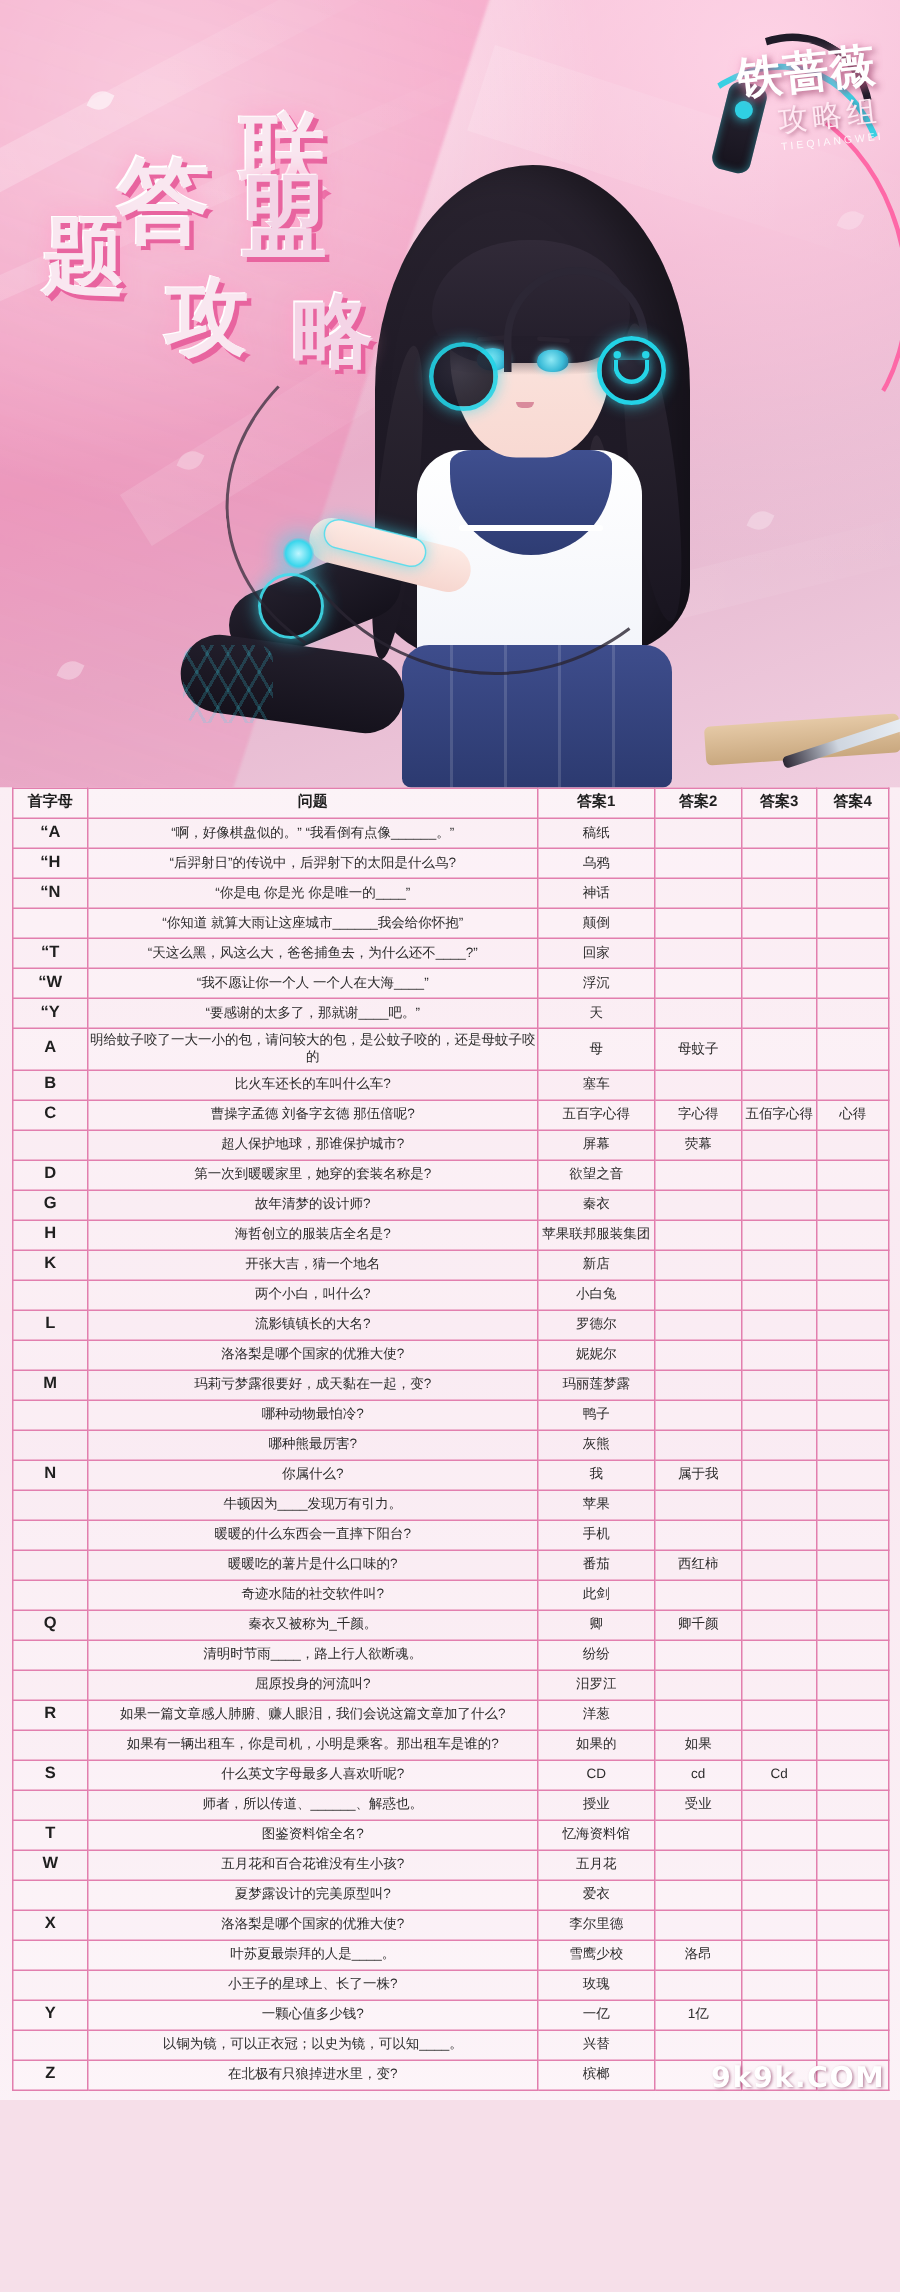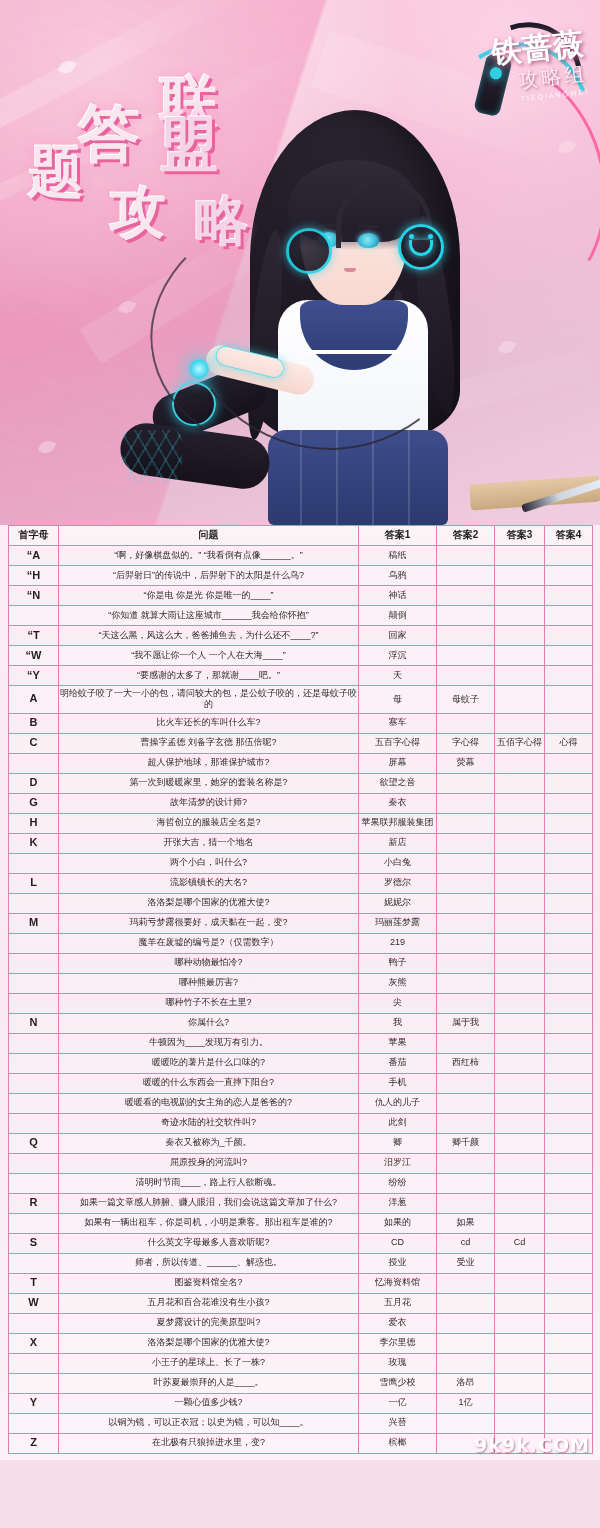--- a/index.html
+++ b/index.html
@@ -597,46 +597,30 @@
         <tr>
           <td class="letter">M</td>
           <td class="q">玛莉亏梦露很要好，成天黏在一起，变?</td>
           <td>玛丽莲梦露</td>
           <td></td>
           <td></td>
           <td></td>
         </tr>
         <tr>
           <td class="letter"></td>
-          <td class="q">魔羊在废墟的编号是?（仅需数字）</td>
-          <td>219</td>
-          <td></td>
-          <td></td>
-          <td></td>
-        </tr>
-        <tr>
-          <td class="letter"></td>
           <td class="q">哪种动物最怕冷?</td>
           <td>鸭子</td>
           <td></td>
           <td></td>
           <td></td>
         </tr>
         <tr>
           <td class="letter"></td>
           <td class="q">哪种熊最厉害?</td>
           <td>灰熊</td>
-          <td></td>
-          <td></td>
-          <td></td>
-        </tr>
-        <tr>
-          <td class="letter"></td>
-          <td class="q">哪种竹子不长在土里?</td>
-          <td>尖</td>
           <td></td>
           <td></td>
           <td></td>
         </tr>
         <tr>
           <td class="letter">N</td>
           <td class="q">你属什么?</td>
           <td>我</td>
           <td>属于我</td>
           <td></td>
@@ -645,39 +629,31 @@
         <tr>
           <td class="letter"></td>
           <td class="q">牛顿因为____发现万有引力。</td>
           <td>苹果</td>
           <td></td>
           <td></td>
           <td></td>
         </tr>
         <tr>
           <td class="letter"></td>
+          <td class="q">暖暖的什么东西会一直摔下阳台?</td>
+          <td>手机</td>
+          <td></td>
+          <td></td>
+          <td></td>
+        </tr>
+        <tr>
+          <td class="letter"></td>
           <td class="q">暖暖吃的薯片是什么口味的?</td>
           <td>番茄</td>
           <td>西红柿</td>
-          <td></td>
-          <td></td>
-        </tr>
-        <tr>
-          <td class="letter"></td>
-          <td class="q">暖暖的什么东西会一直摔下阳台?</td>
-          <td>手机</td>
-          <td></td>
-          <td></td>
-          <td></td>
-        </tr>
-        <tr>
-          <td class="letter"></td>
-          <td class="q">暖暖看的电视剧的女主角的恋人是爸爸的?</td>
-          <td>仇人的儿子</td>
-          <td></td>
           <td></td>
           <td></td>
         </tr>
         <tr>
           <td class="letter"></td>
           <td class="q">奇迹水陆的社交软件叫?</td>
           <td>此剑</td>
           <td></td>
           <td></td>
           <td></td>
@@ -685,30 +661,30 @@
         <tr>
           <td class="letter">Q</td>
           <td class="q">秦衣又被称为_千颜。</td>
           <td>卿</td>
           <td>卿千颜</td>
           <td></td>
           <td></td>
         </tr>
         <tr>
           <td class="letter"></td>
+          <td class="q">清明时节雨____，路上行人欲断魂。</td>
+          <td>纷纷</td>
+          <td></td>
+          <td></td>
+          <td></td>
+        </tr>
+        <tr>
+          <td class="letter"></td>
           <td class="q">屈原投身的河流叫?</td>
           <td>汨罗江</td>
-          <td></td>
-          <td></td>
-          <td></td>
-        </tr>
-        <tr>
-          <td class="letter"></td>
-          <td class="q">清明时节雨____，路上行人欲断魂。</td>
-          <td>纷纷</td>
           <td></td>
           <td></td>
           <td></td>
         </tr>
         <tr>
           <td class="letter">R</td>
           <td class="q">如果一篇文章感人肺腑、赚人眼泪，我们会说这篇文章加了什么?</td>
           <td>洋葱</td>
           <td></td>
           <td></td>
@@ -765,31 +741,31 @@
         <tr>
           <td class="letter">X</td>
           <td class="q">洛洛梨是哪个国家的优雅大使?</td>
           <td>李尔里德</td>
           <td></td>
           <td></td>
           <td></td>
         </tr>
         <tr>
           <td class="letter"></td>
-          <td class="q">小王子的星球上、长了一株?</td>
-          <td>玫瑰</td>
-          <td></td>
-          <td></td>
-          <td></td>
-        </tr>
-        <tr>
-          <td class="letter"></td>
           <td class="q">叶苏夏最崇拜的人是____。</td>
           <td>雪鹰少校</td>
           <td>洛昂</td>
+          <td></td>
+          <td></td>
+        </tr>
+        <tr>
+          <td class="letter"></td>
+          <td class="q">小王子的星球上、长了一株?</td>
+          <td>玫瑰</td>
+          <td></td>
           <td></td>
           <td></td>
         </tr>
         <tr>
           <td class="letter">Y</td>
           <td class="q">一颗心值多少钱?</td>
           <td>一亿</td>
           <td>1亿</td>
           <td></td>
           <td></td>

